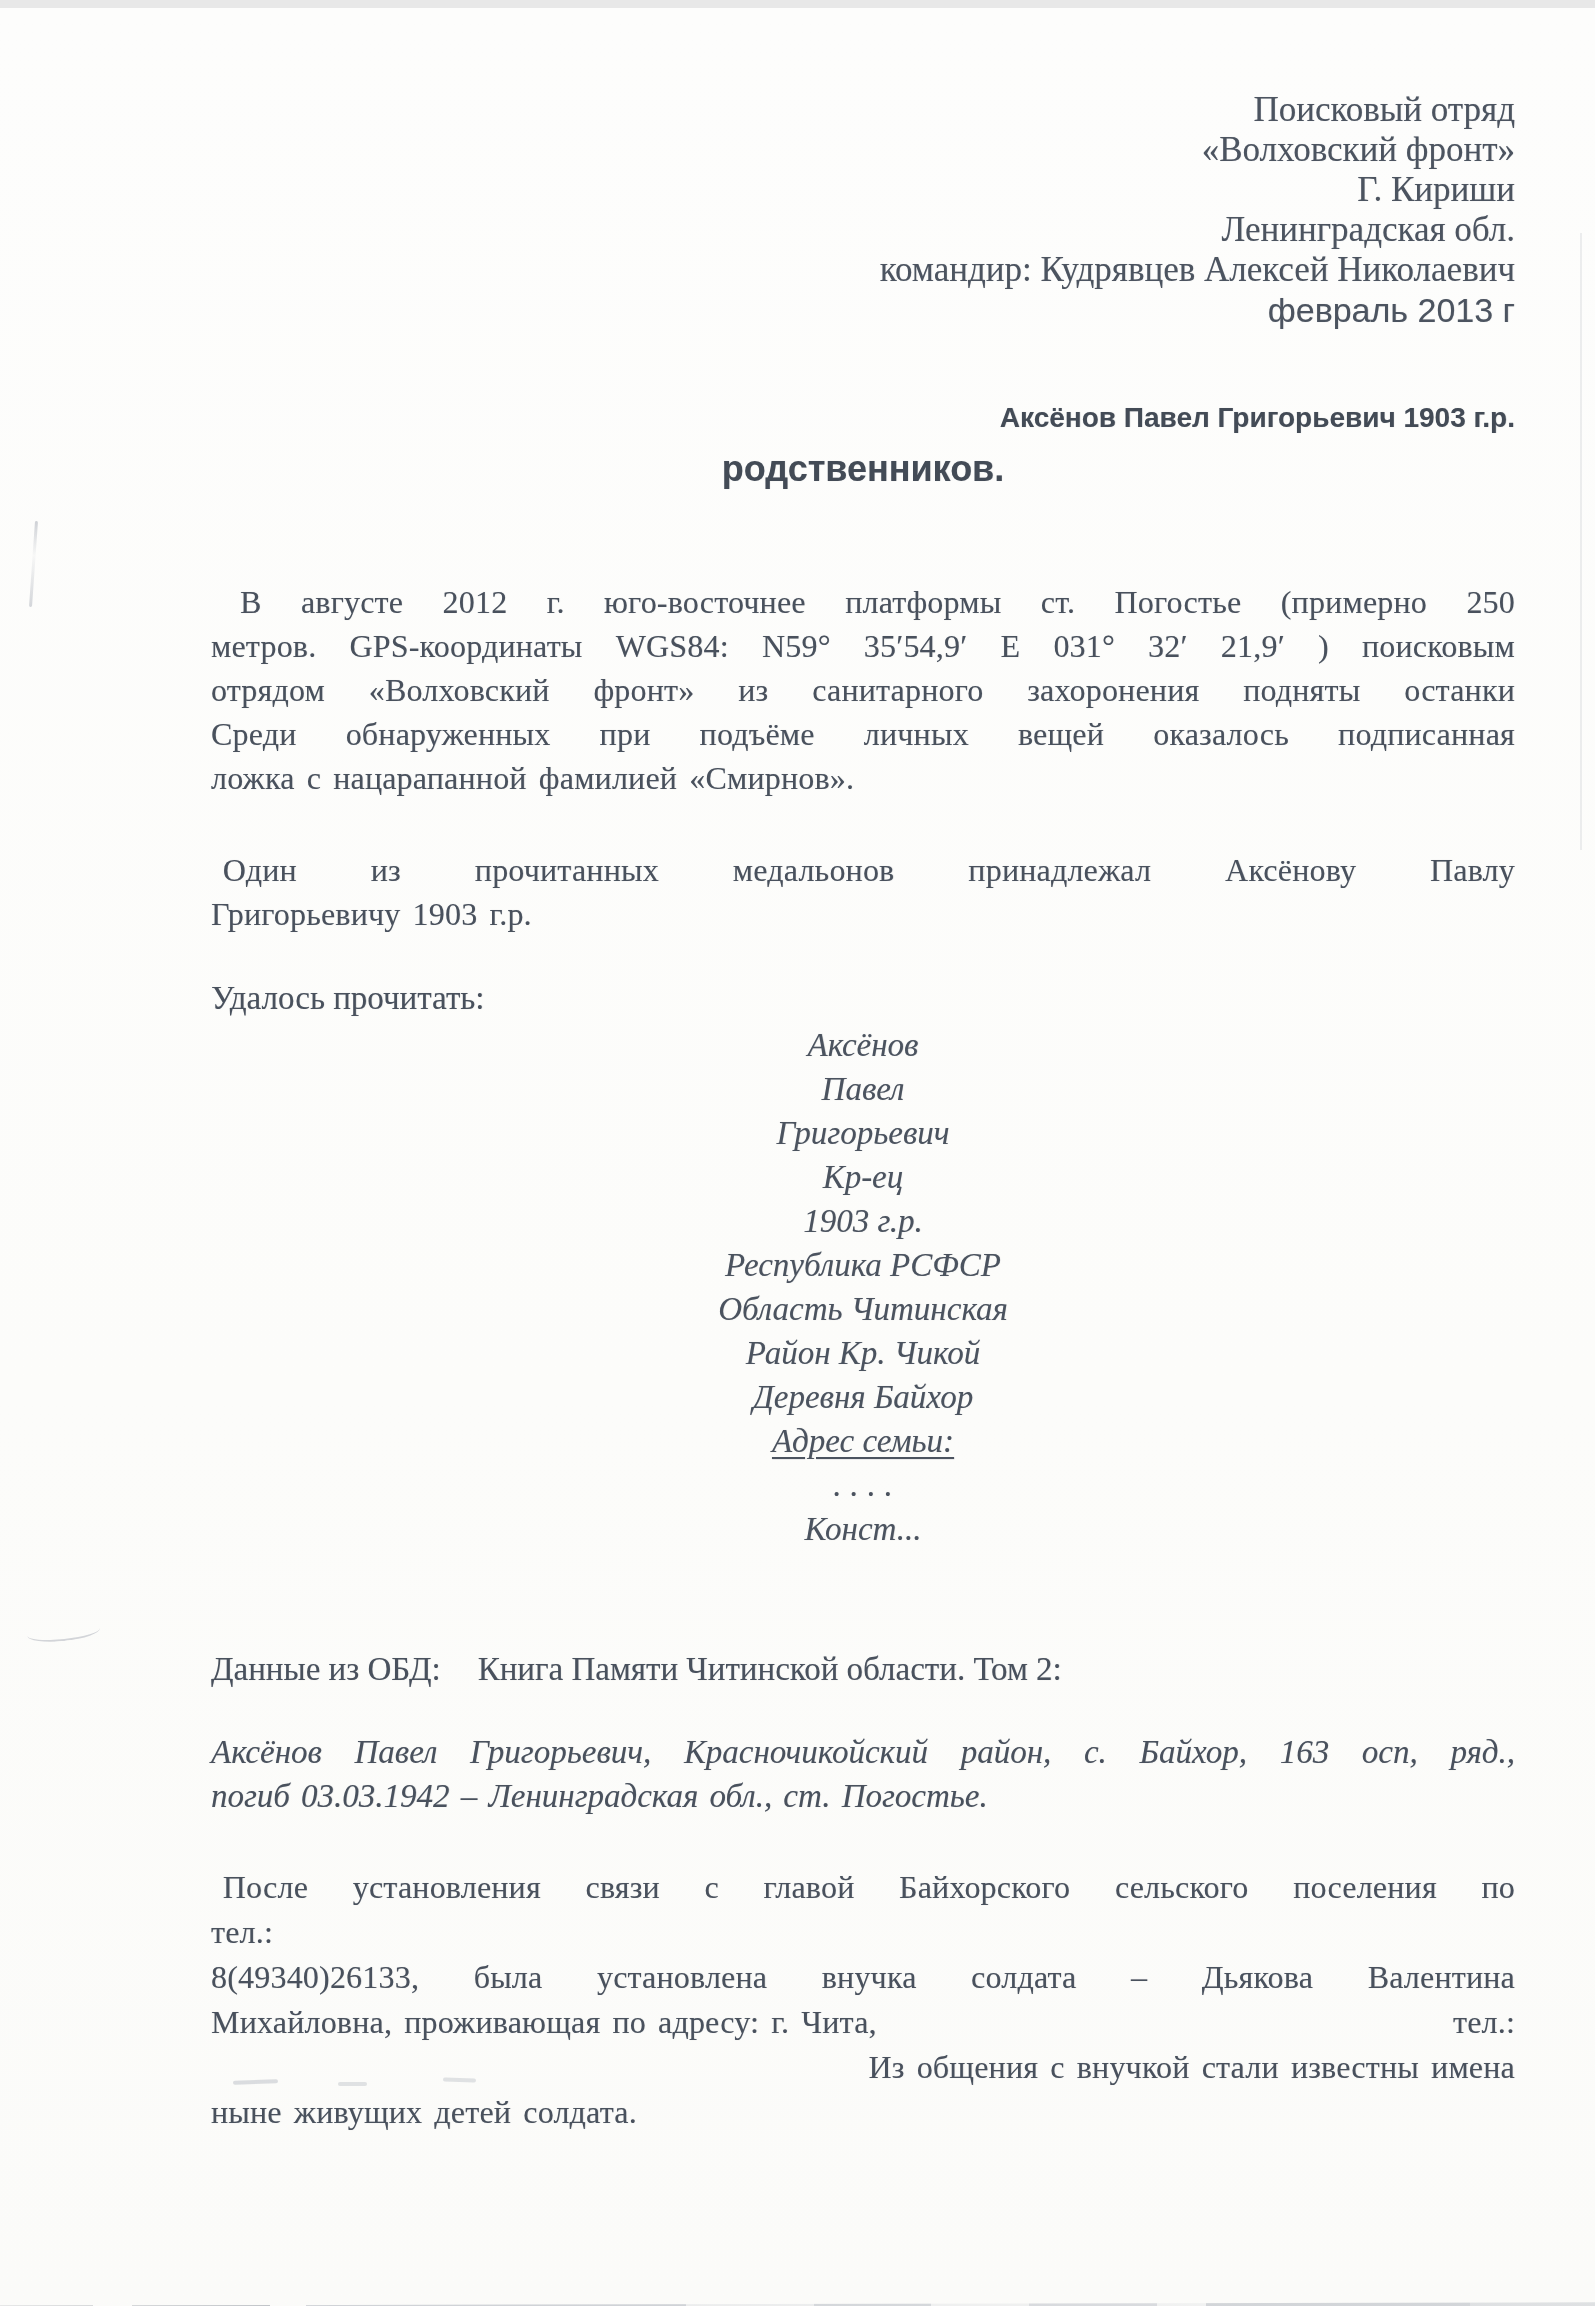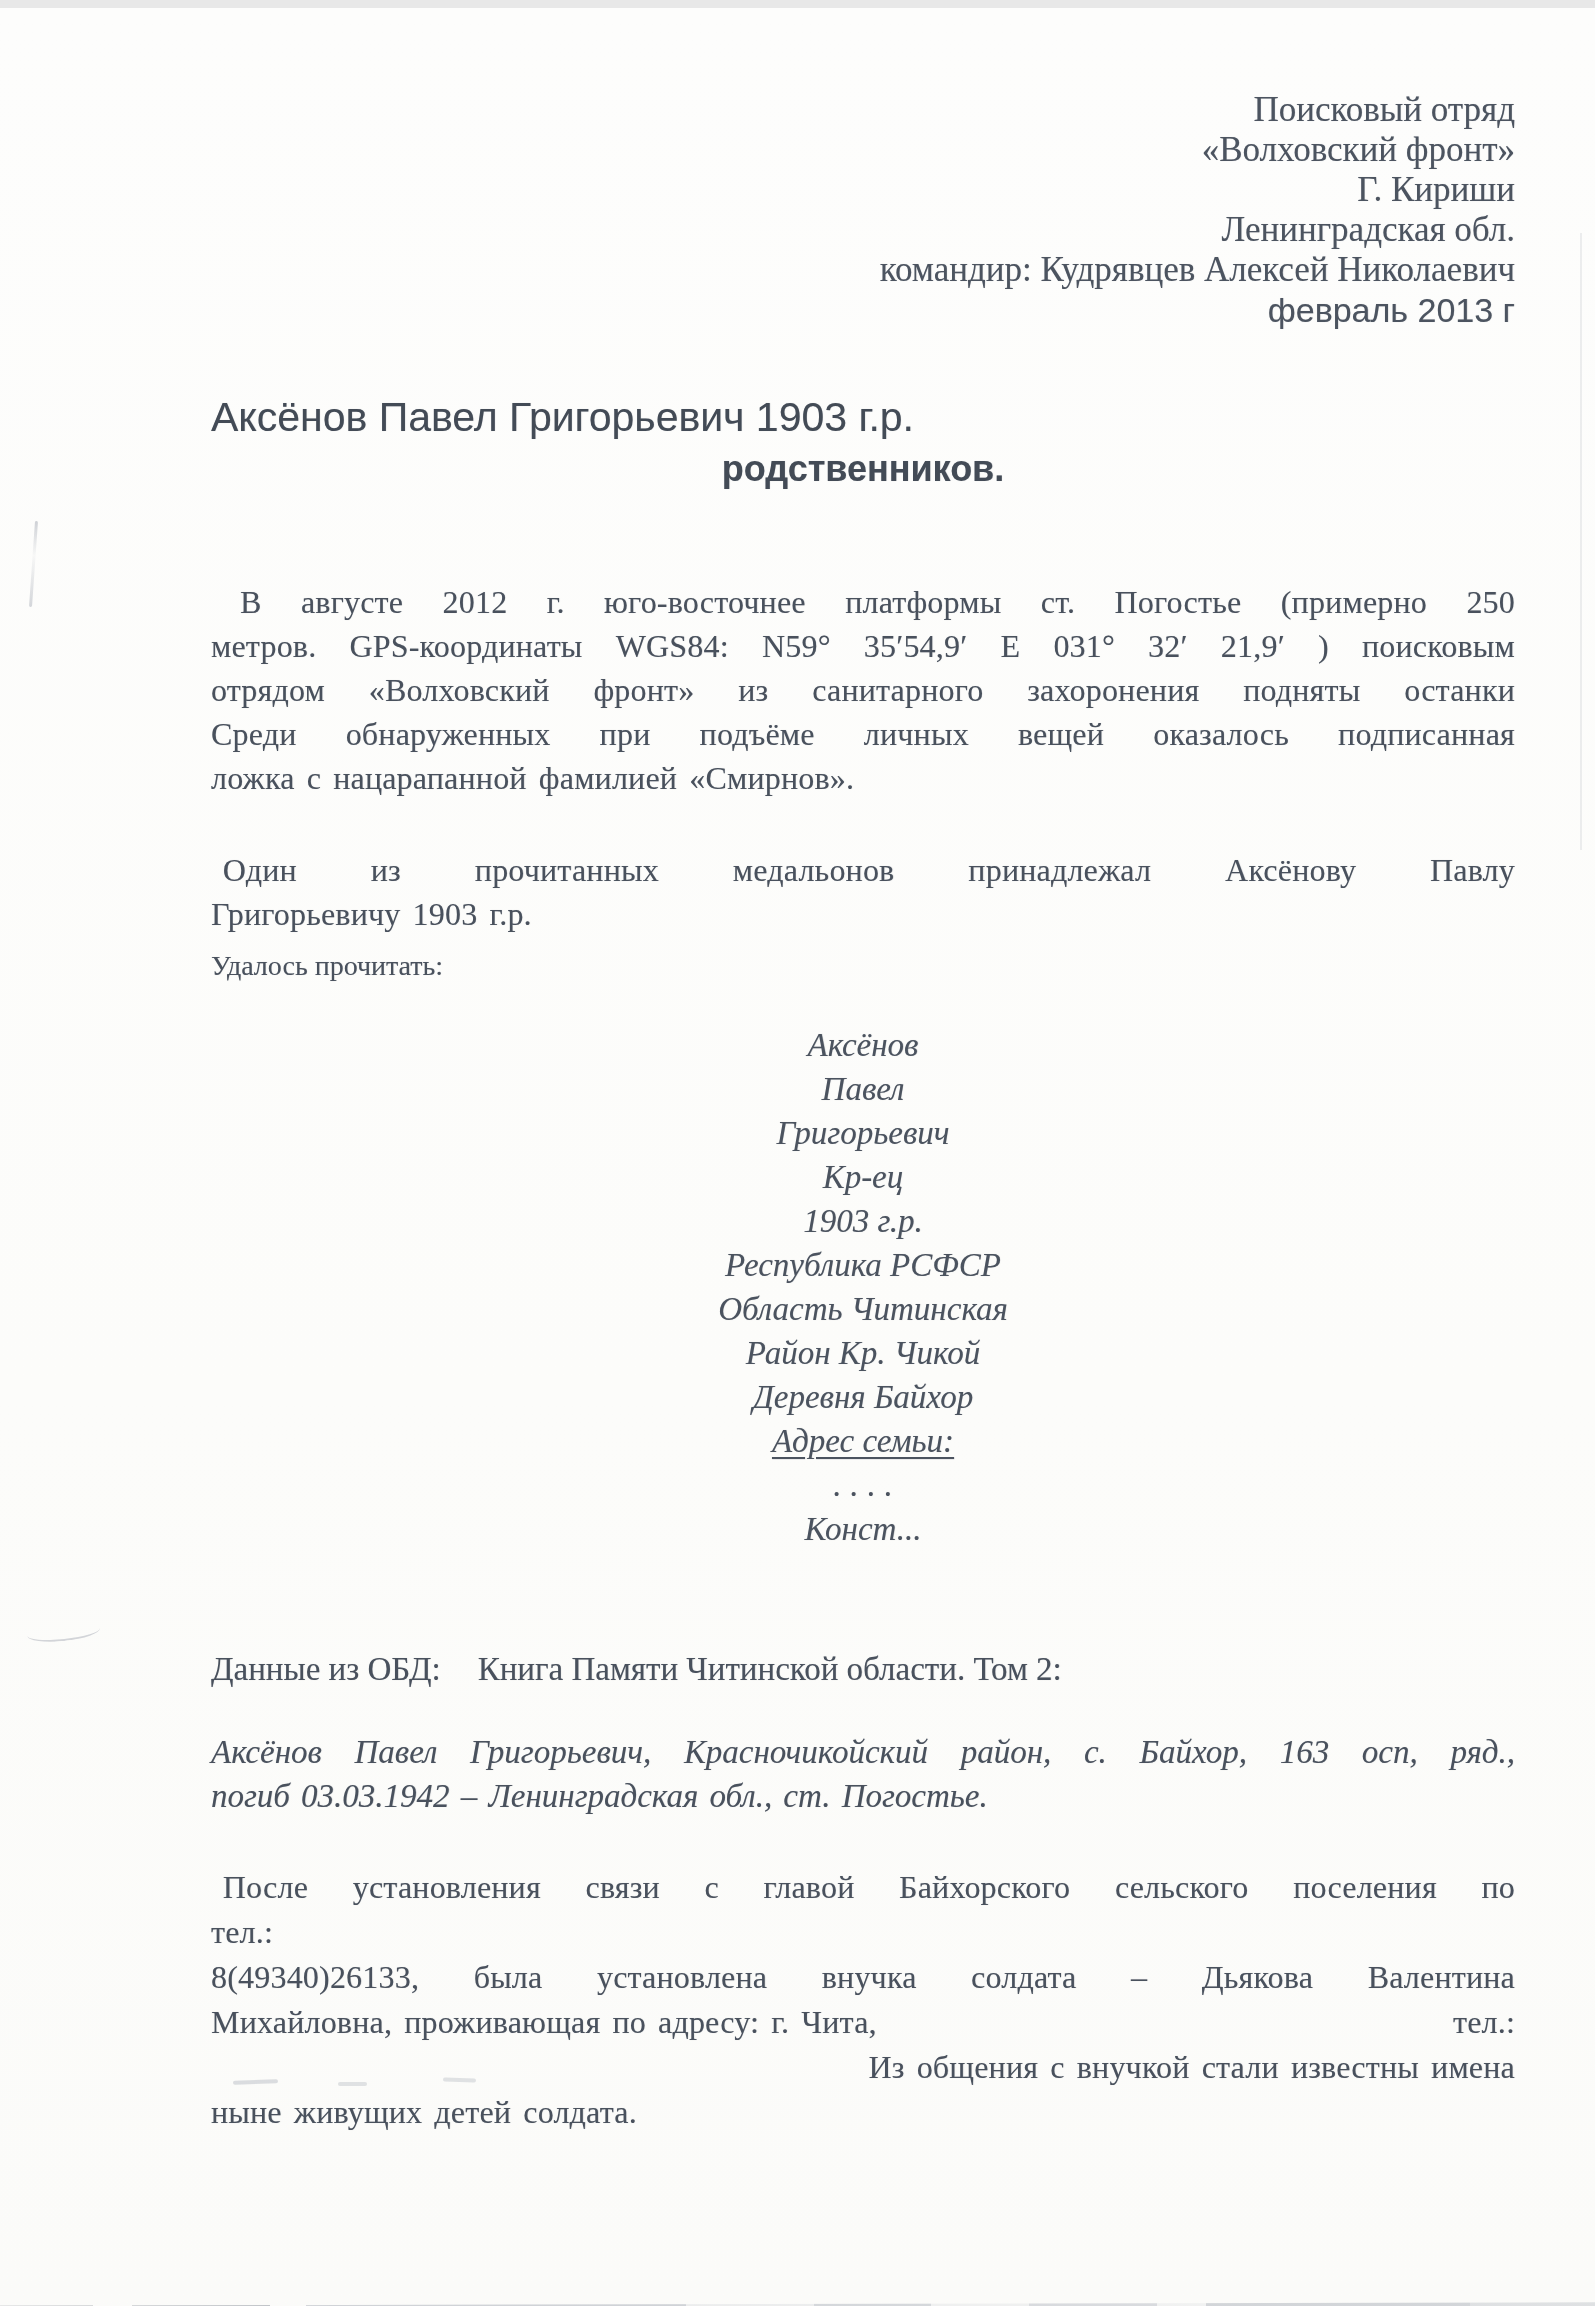--- a/index.html
+++ b/index.html
@@ -25,24 +25,24 @@
     color: #4c5460;
   }
   .header-block .sans {
     font-family: "Liberation Sans", "DejaVu Sans", sans-serif;
     font-size: 34px;
   }
 
   
   .title-name {
     top: 385px;
-    text-align: left;
+    text-align: right;
     font-family: "Liberation Sans", "DejaVu Sans", sans-serif;
-    font-weight: normal;
-    font-size: 41px;
+    font-weight: bold;
+    font-size: 28px;
     line-height: 49px;
     color: #434b56;
   }
   .title-sub {
     top: 438px;
     text-align: center;
     font-family: "Liberation Sans", "DejaVu Sans", sans-serif;
     font-weight: bold;
     font-size: 36px;
     line-height: 45px;
@@ -50,21 +50,21 @@
   }
 
   
   .body-text { font-size: 32px; line-height: 44px; word-spacing: 3.9px; letter-spacing: 0.2px; }
   .para1 { top: 572px; }
   .para2 { top: 840px; }
   .jline { text-align: justify; text-align-last: justify; }
   .indent { text-indent: 29px; }
   .indent-sm { text-indent: 11.8px; }
 
-  .read-label { top: 936px; font-size: 28px; line-height: 44px; }
+  .read-label { top: 968px; font-size: 33px; line-height: 44px; }
 
   
   .medallion {
     top: 1015px;
     text-align: center;
     font-style: italic;
     font-size: 33px;
     line-height: 44px;
     color: #4b535f;
   }

